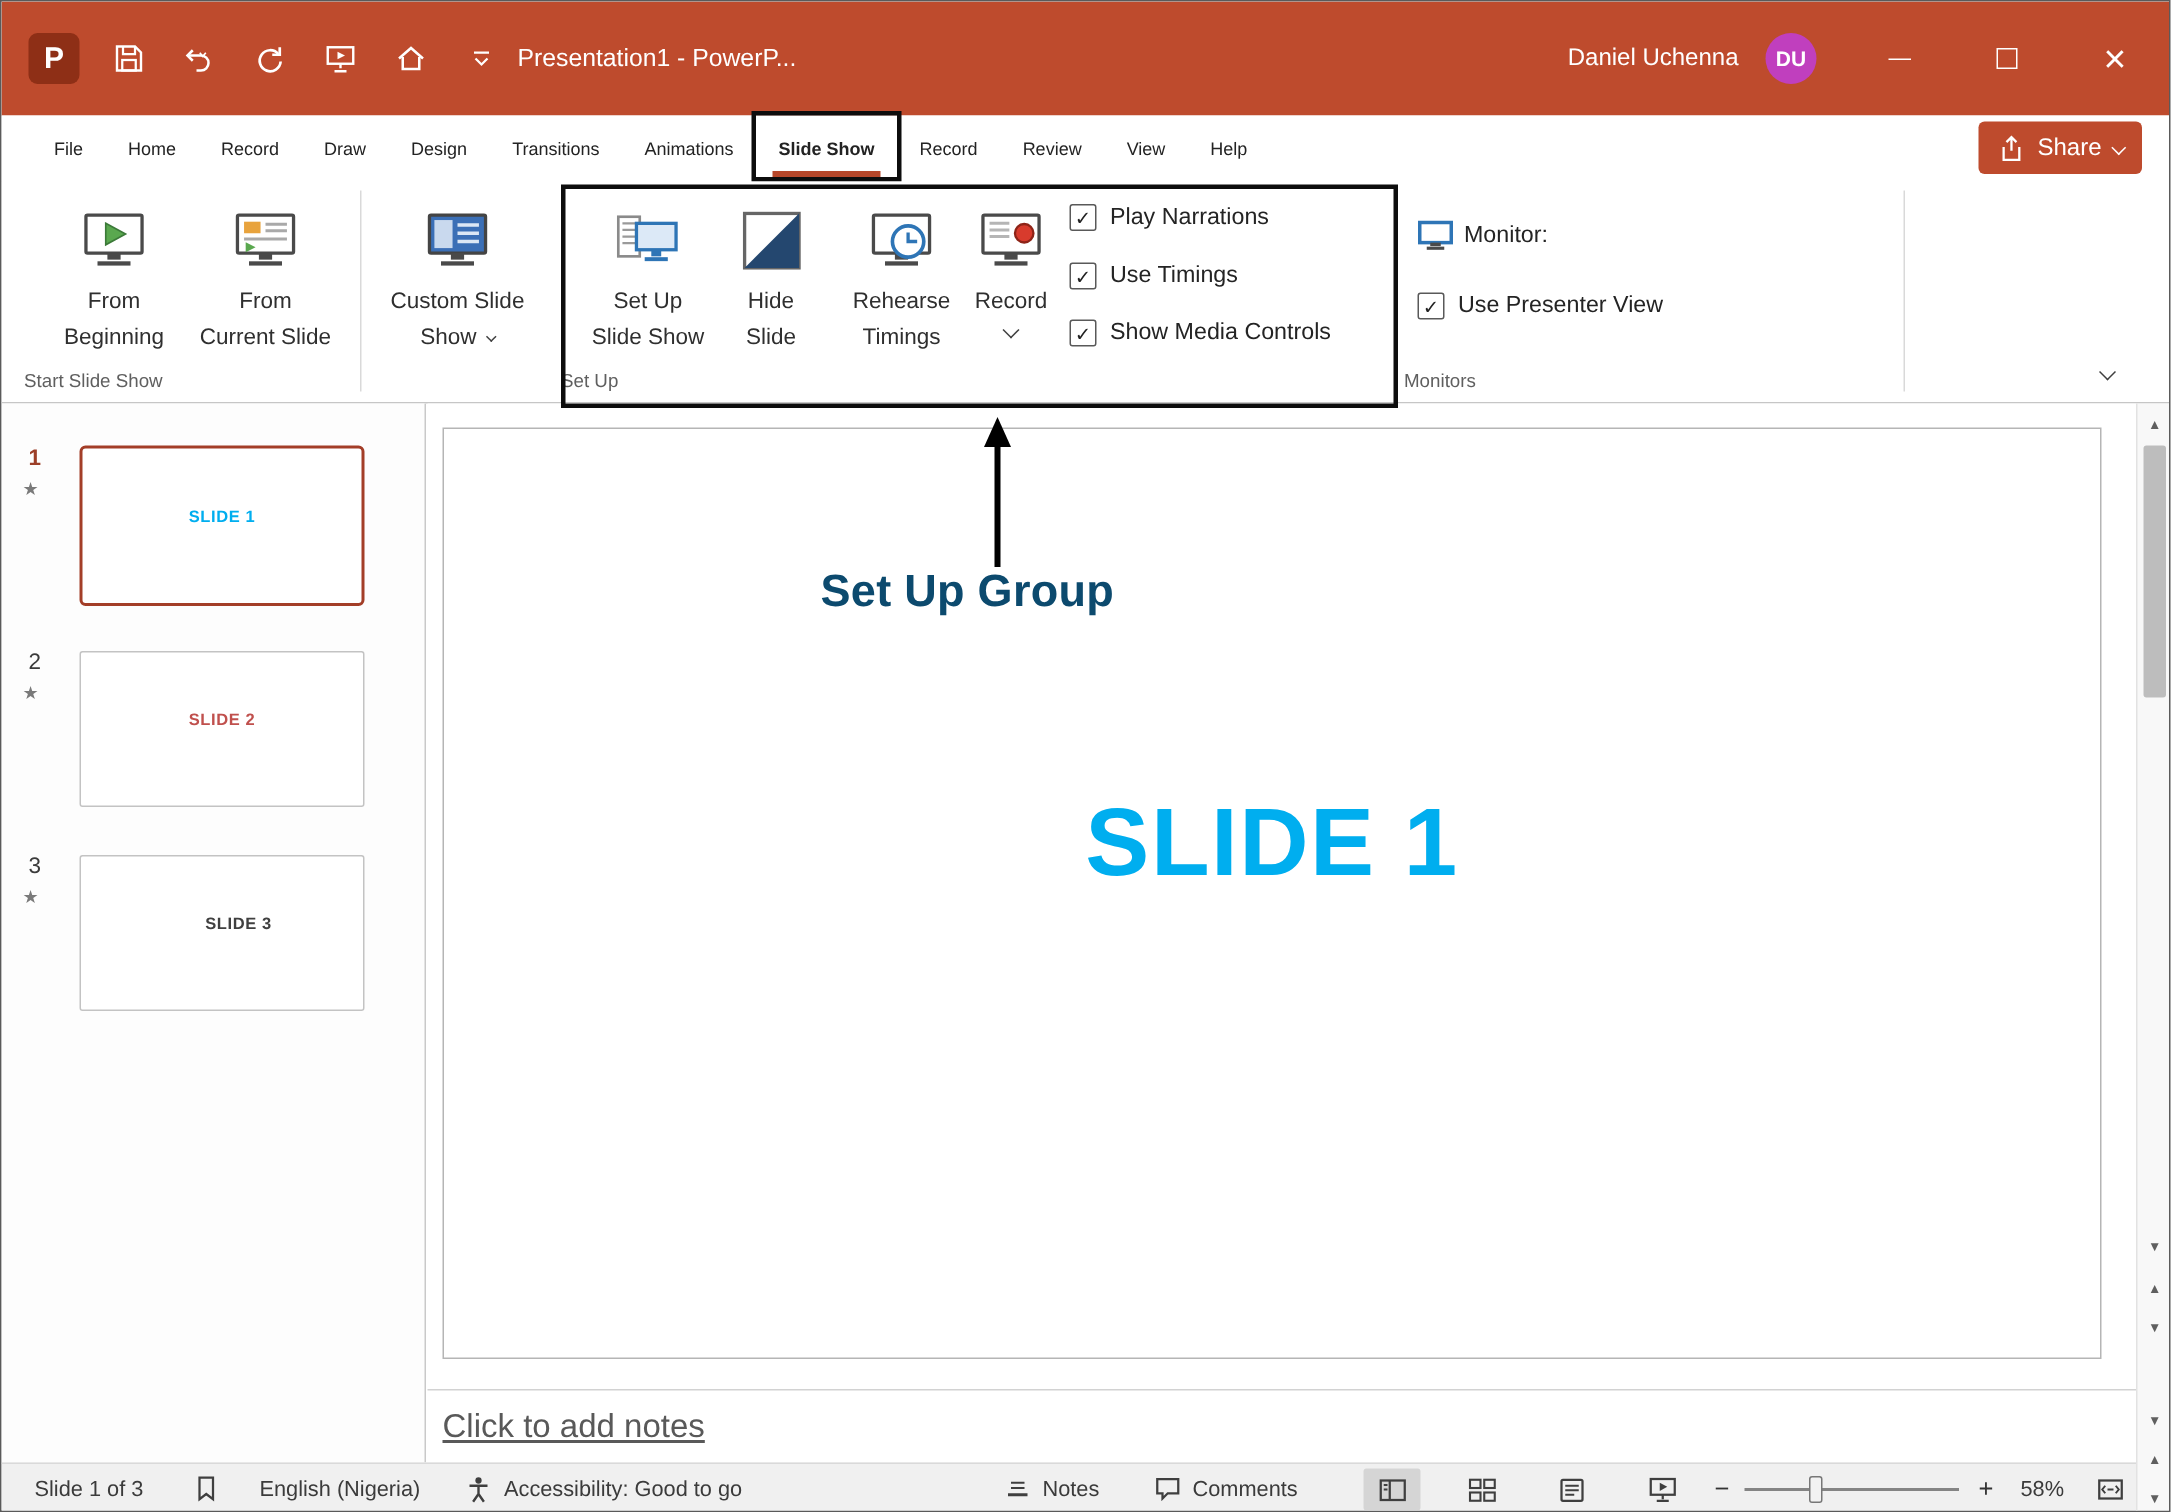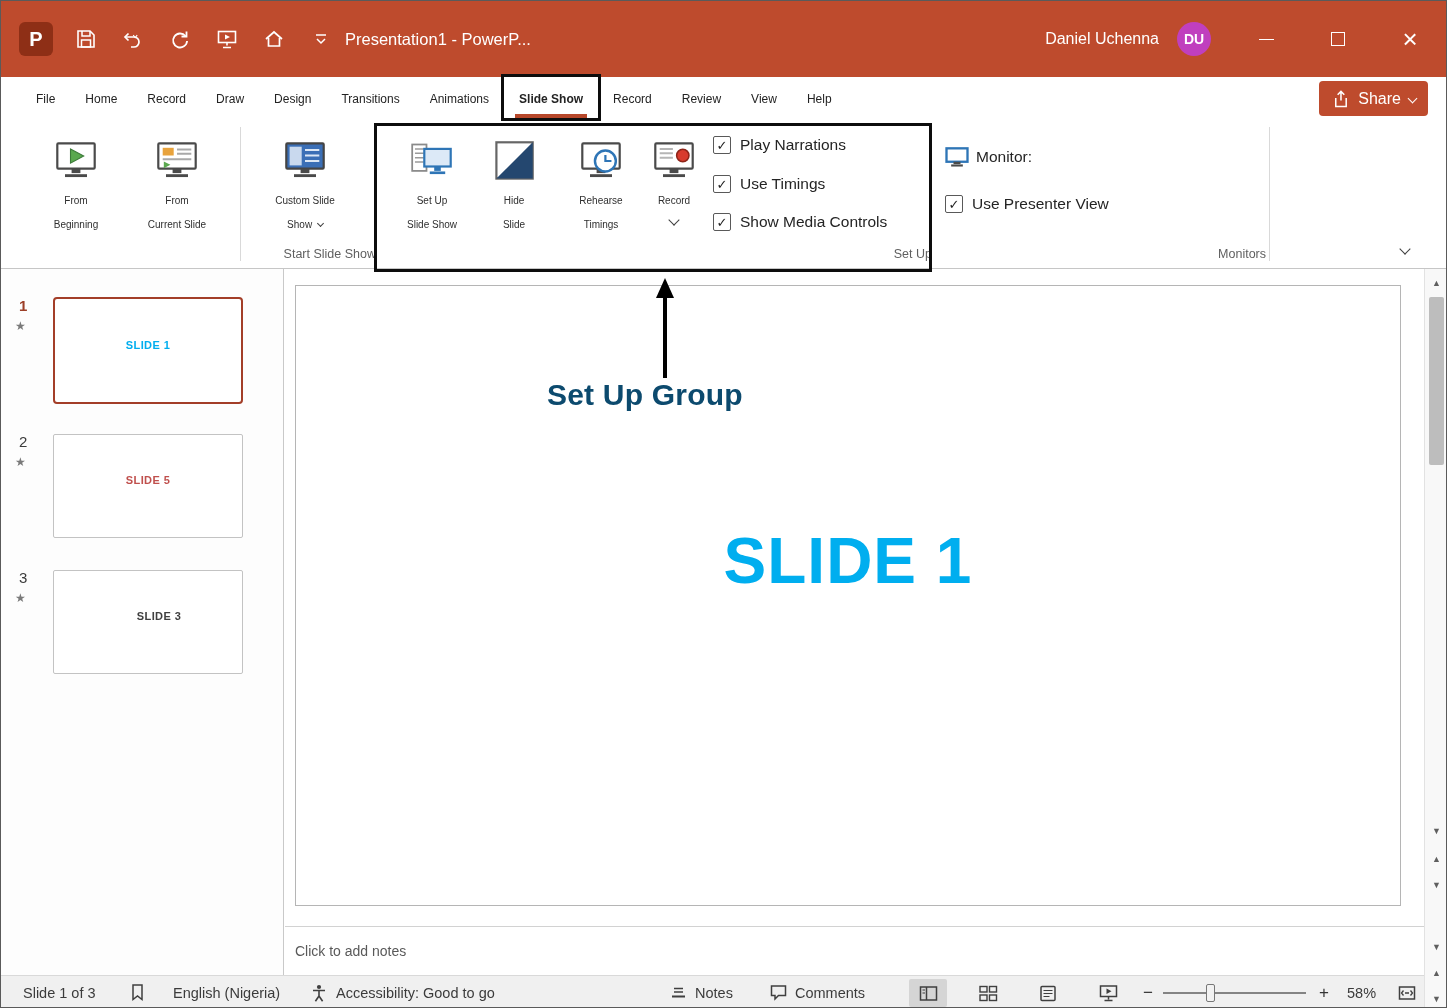--- a/index.html
+++ b/index.html
@@ -30,23 +30,23 @@
   .tab.active { position: relative; font-weight: 600; }
   .tab-box { position: absolute; left: -3px; right: -3px; top: -3px; bottom: 0; border: 3px solid #0d0d0d; pointer-events: none; }
   .tab-underline { position: absolute; left: 11px; right: 11px; bottom: 3px; height: 4px; background: #B7472A; }
   .share-btn { position: absolute; right: 18px; top: 80px; height: 35px; background: #BE4B2D; color: #fff; border-radius: 4px; display: flex; align-items: center; gap: 8px; padding: 0 12px; font-size: 16px; }
   .chev { display: inline-block; width: 8px; height: 8px; border-right: 1.8px solid #3f3f3f; border-bottom: 1.8px solid #3f3f3f; transform: rotate(45deg); }
   .chev.white { border-color: #fff; width: 7px; height: 7px; }
   .chev.small { width: 5px; height: 5px; border-width: 1.5px; }
 
   
   .ribbon { position: absolute; left: 0; top: 120px; width: 100%; height: 148px; background: #fff; border-bottom: 1px solid #C6C6C6; }
-  .bigbtn { position: absolute; top: 8px; display: flex; flex-direction: column; align-items: center; text-align: center; font-size: 10px; color: #2f2f2f; line-height: 24px; cursor: default; }
+  .bigbtn { position: absolute; top: 8px; display: flex; flex-direction: column; align-items: center; text-align: center; font-size: 15px; color: #2f2f2f; line-height: 24px; cursor: default; }
   .bigbtn .ic { height: 54px; display: flex; align-items: flex-end; justify-content: center; margin-bottom: 6px; }
-  .grplabel { position: absolute; top: 126px; font-size: 12.5px; color: #5f5f5f; text-align: right; }
+  .grplabel { position: absolute; top: 126px; font-size: 12.5px; color: #5f5f5f; text-align: left; }
   .vsep { position: absolute; top: 6px; height: 134px; width: 1px; background: #D9D9D9; }
   .cb { position: absolute; display: flex; align-items: center; gap: 9px; font-size: 15.5px; color: #242424; height: 22px; }
   .cb .box { width: 18px; height: 18px; border: 1.6px solid #595959; border-radius: 2px; background: #fff; display: flex; align-items: center; justify-content: center; font-size: 13px; font-weight: bold; color: #222; line-height: 1; }
   .mon-row { position: absolute; left: 944px; top: 25px; display: flex; align-items: center; gap: 7px; font-size: 15.5px; color: #242424; }
   .dropdown { position: absolute; left: 1046px; top: 19px; width: 211px; height: 33px; border: 1px solid #767676; border-radius: 2px; background: #fff; display: flex; align-items: center; padding-left: 9px; font-size: 15.5px; color: #1f1f1f; }
   .dropdown .chev { position: absolute; right: 11px; top: 11px; }
   .setup-box { position: absolute; left: 373px; top: 122px; width: 558px; height: 149px; border: 3px solid #0d0d0d; z-index: 5; pointer-events: none; }
   .collapse-chev { position: absolute; left: 1400px; top: 118px; }
 
   
@@ -62,21 +62,21 @@
   .thumb.sel { border: 2px solid #A33E28; border-radius: 4px; }
   .thumb .t-title { font-size: 11px; font-weight: bold; letter-spacing: 0.4px; transform: translateY(-6px); }
 
   
   .canvas { position: absolute; left: 284px; top: 268px; width: 1139px; height: 657px; background: #fff; }
   .slide { position: absolute; left: 10px; top: 16px; width: 1106px; height: 621px; background: #fff; border: 1px solid #B5B5B5; }
   .slide-title { position: absolute; left: 0; top: 238px; width: 100%; text-align: center; font-size: 64px; font-weight: bold; letter-spacing: 1px; }
 
   
   .notesbar { position: absolute; left: 284px; top: 925px; width: 1139px; height: 49px; background: #fff; border-top: 1px solid #D2D2D2; display: flex; align-items: center; }
-  .notes-ph { font-size: 14px; color: #595959; padding-left: 10px; }
+  .notes-ph { font-size: 22px; color: #595959; padding-left: 10px; text-decoration: underline; }
 
   
   .vscroll { position: absolute; left: 1423px; top: 268px; width: 24px; height: 740px; background: #F8F8F8; border-left: 1px solid #E2E2E2; }
   .sc { position: absolute; left: 0; width: 23px; height: 20px; display: flex; align-items: center; justify-content: center; font-size: 9px; color: #5f5f5f; }
   .sc-thumb { position: absolute; left: 4px; top: 28px; width: 15px; height: 168px; background: #BDBDBD; border-radius: 2px; }
 
   
   .statusbar { position: absolute; left: 0; top: 974px; width: 1423px; height: 34px; background: #F0F0F0; border-top: 1px solid #D9D9D9; font-size: 14.5px; color: #3b3b3b; }
   .sb { position: absolute; top: 0; height: 33px; display: flex; align-items: center; gap: 7px; white-space: nowrap; }
   .viewbtn { position: absolute; top: 3px; width: 38px; height: 28px; display: flex; align-items: center; justify-content: center; border-radius: 2px; }
@@ -312,21 +312,21 @@
 
   <aside class="thumb-panel">
     <span class="slide-num sel" style="top:28px;">1</span>
     <span class="t-star" style="top:50px;">★</span>
     <div class="thumb sel" style="top:28px;height:107px;">
       <span class="t-title" style="color: rgb(0, 174, 239);">SLIDE 1</span>
     </div>
     <span class="slide-num" style="top:164px;">2</span>
     <span class="t-star" style="top:186px;">★</span>
     <div class="thumb" style="top:165px;height:104px;">
-      <span class="t-title" style="color: rgb(192, 80, 77);">SLIDE 5</span>
+      <span class="t-title" style="color: rgb(192, 80, 77);">SLIDE 2</span>
     </div>
     <span class="slide-num" style="top:300px;">3</span>
     <span class="t-star" style="top:322px;">★</span>
     <div class="thumb" style="top:301px;height:104px;padding-left:22px;">
       <span class="t-title" style="color: rgb(64, 64, 64);">SLIDE 3</span>
     </div>
   </aside>
 
   <main class="canvas">
     <div class="slide">

